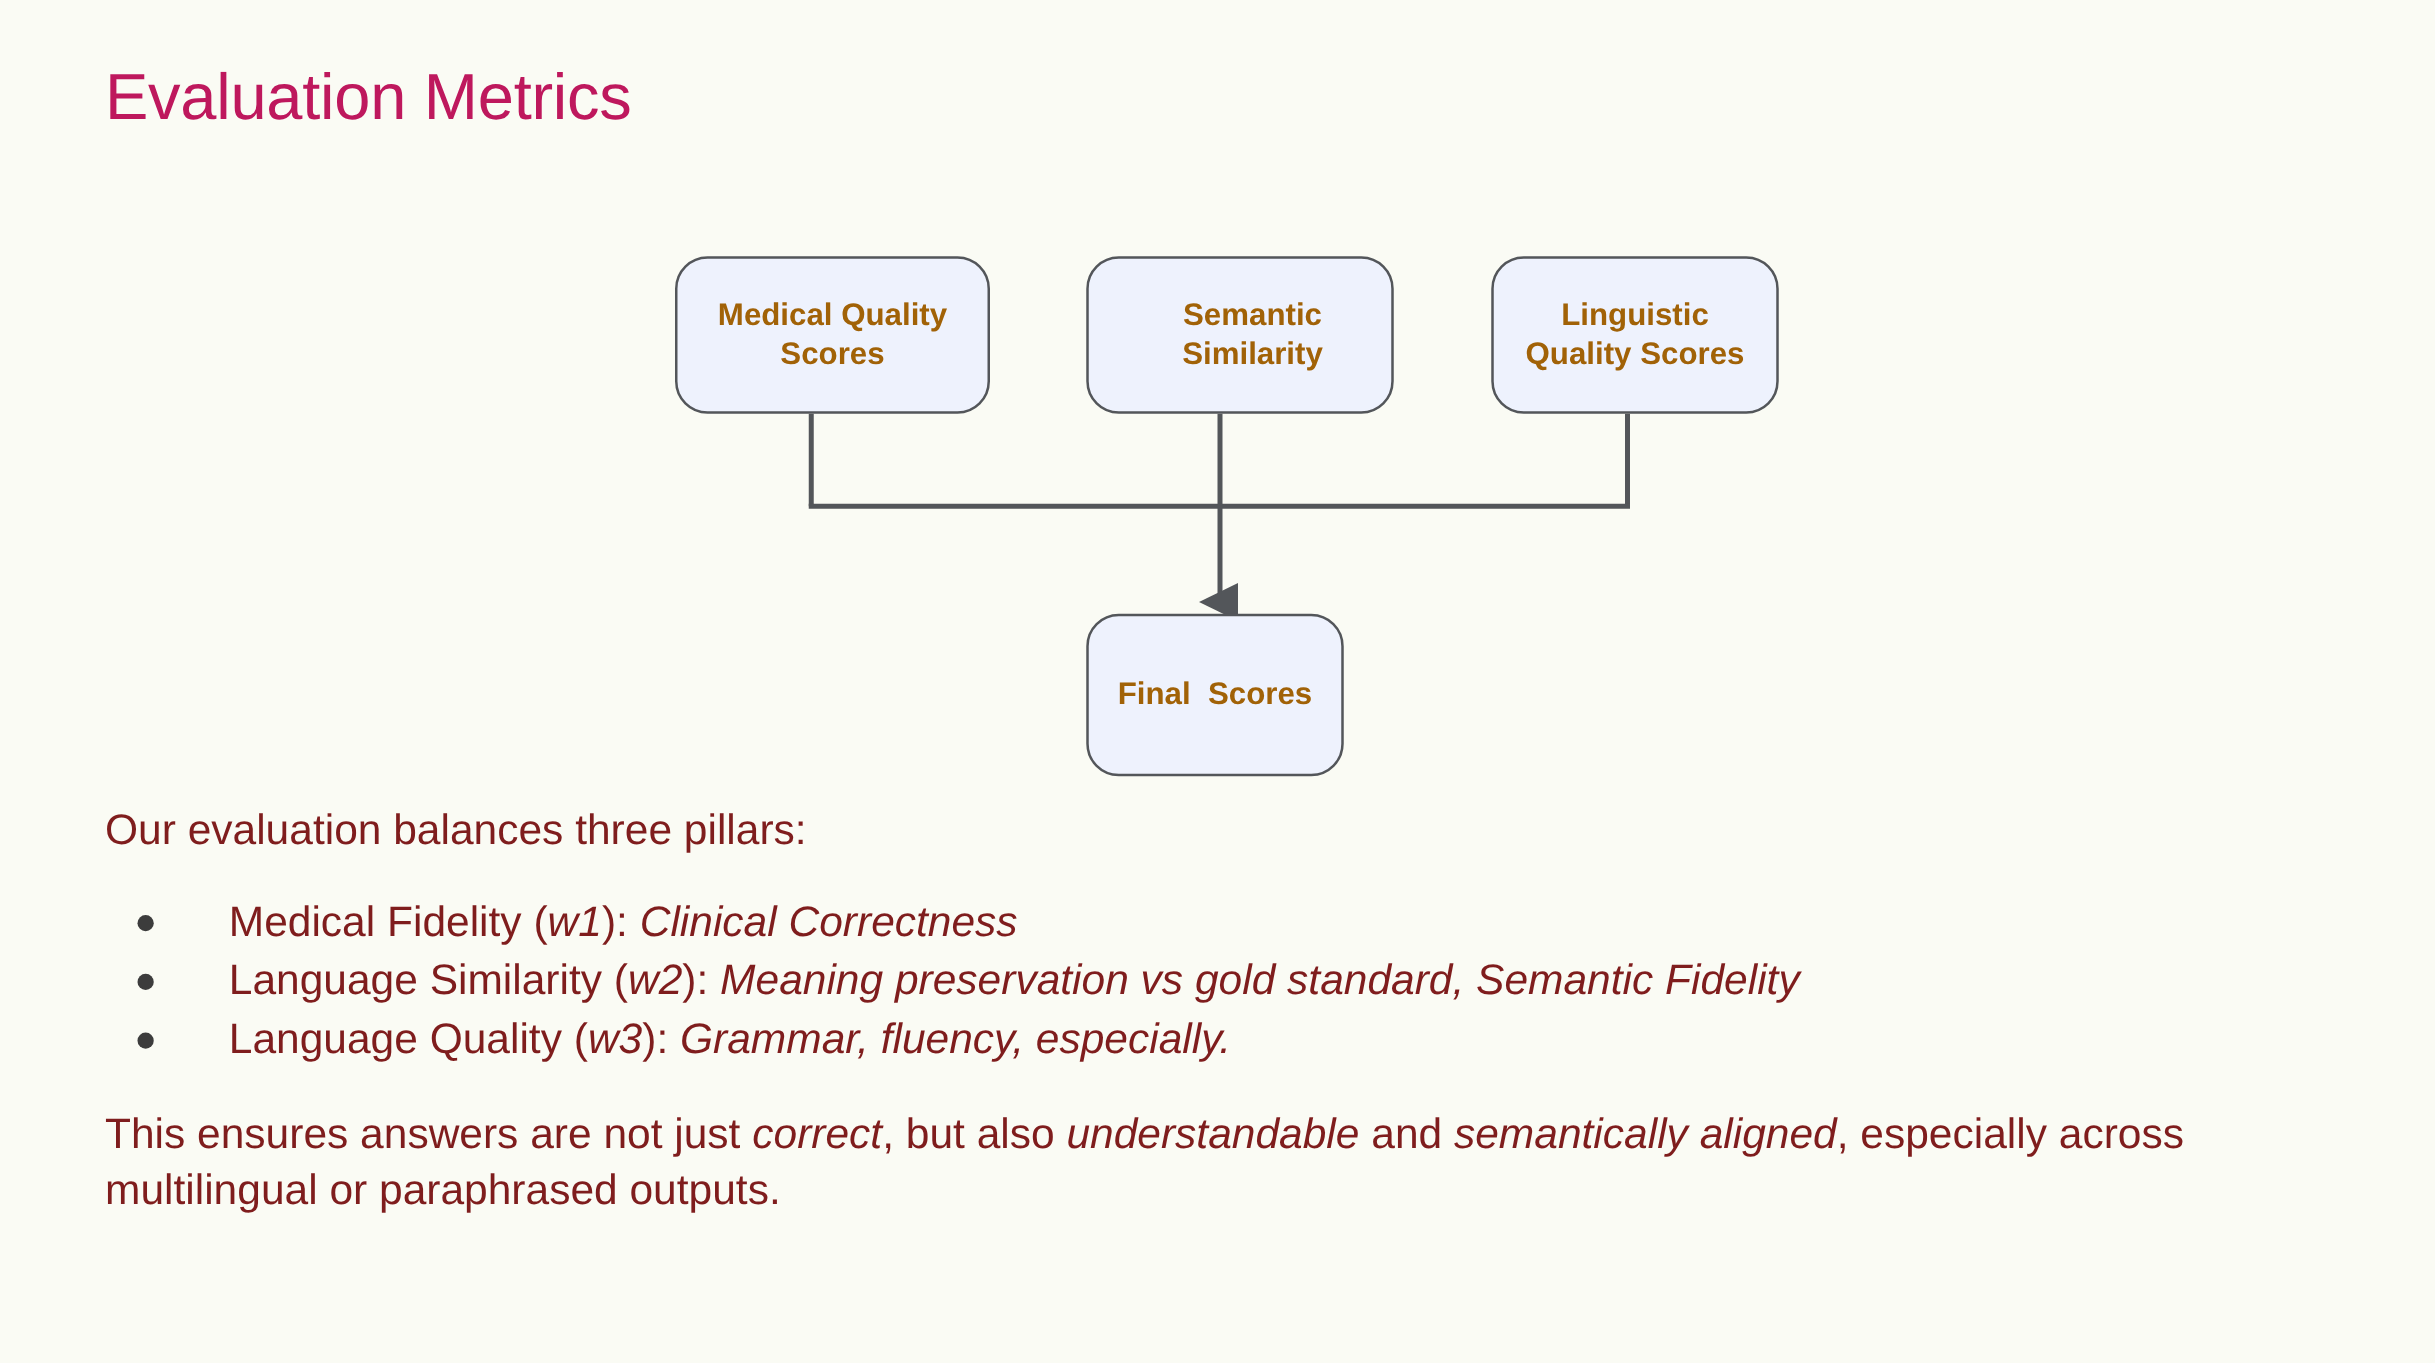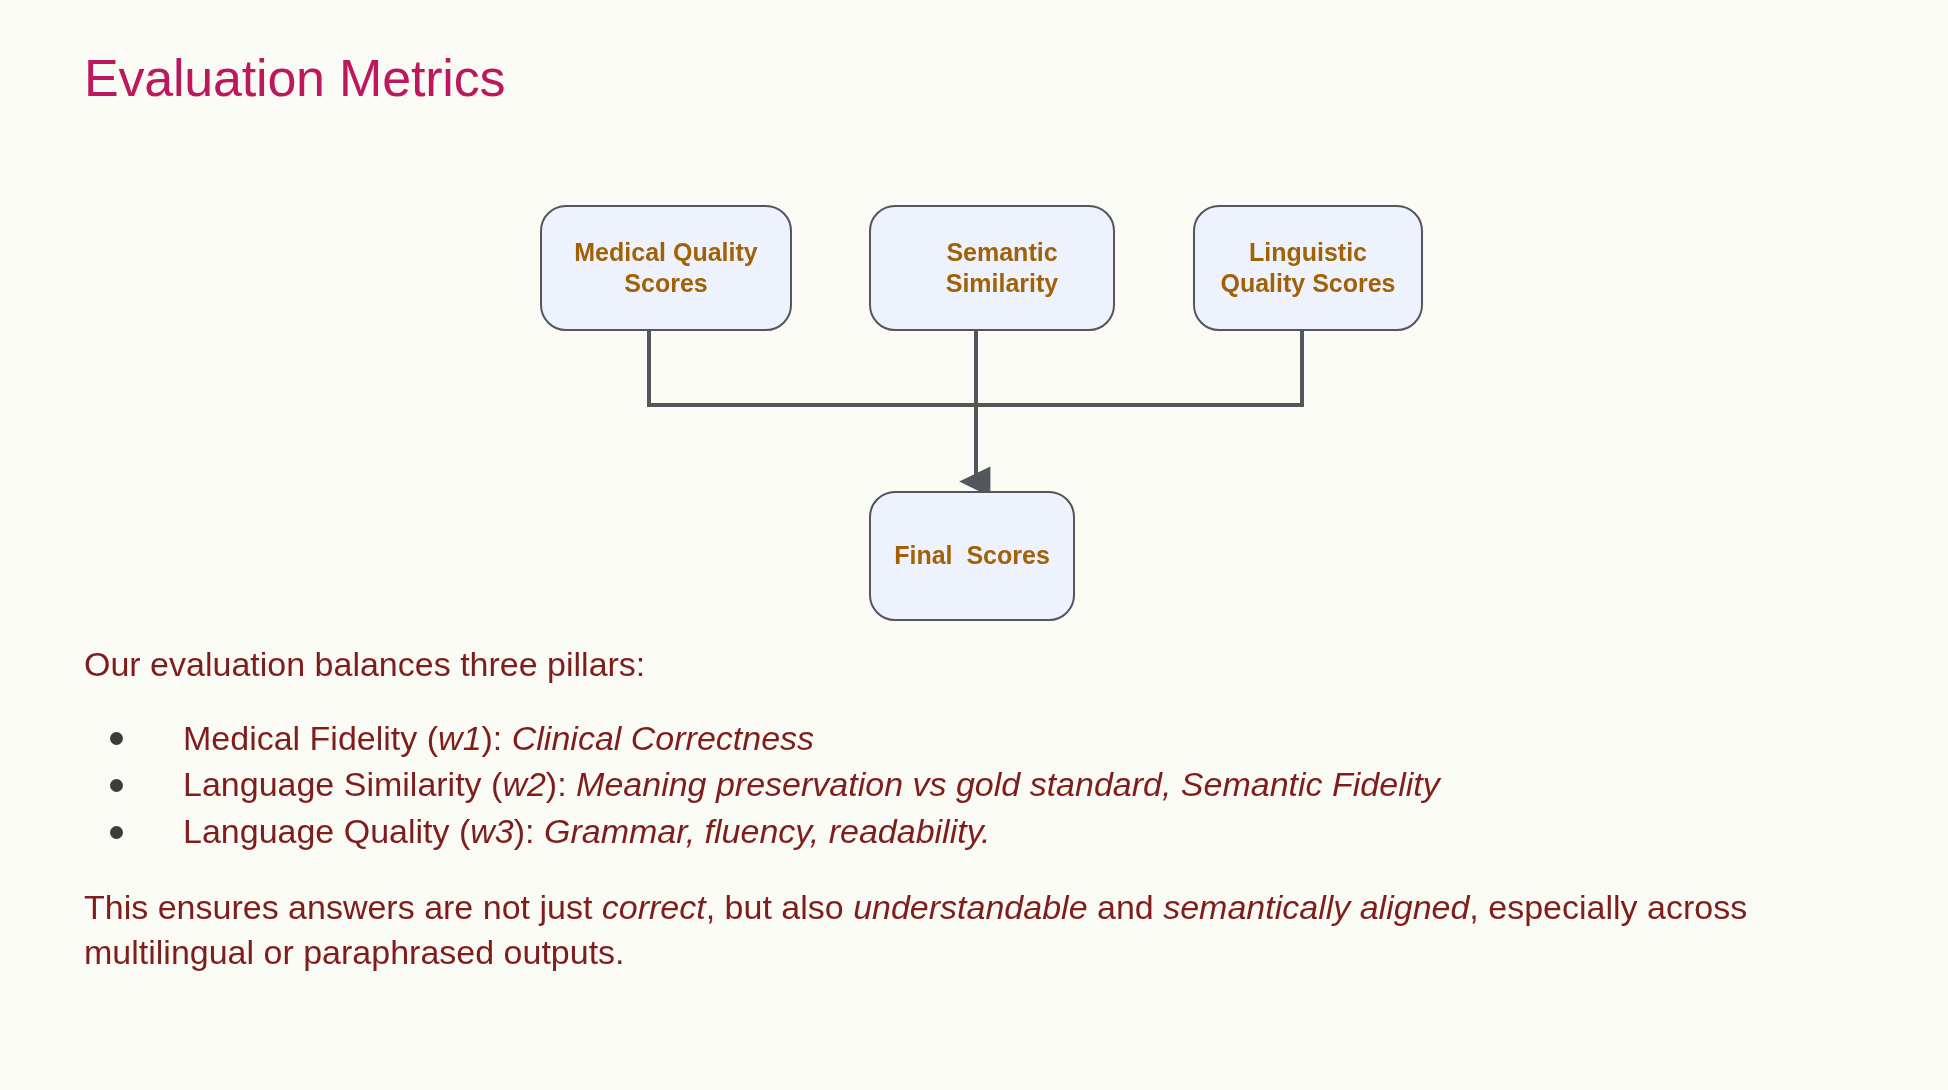--- a/index.html
+++ b/index.html
@@ -159,20 +159,20 @@
   <p class="lead">Our evaluation balances three pillars:</p>
 
   <ul class="pillars">
     <li>
       <span class="bullet-dot"></span><span>Medical Fidelity (</span><em>w1</em><span>): </span><em>Clinical Correctness</em>
     </li>
     <li>
       <span class="bullet-dot"></span><span>Language Similarity (</span><em>w2</em><span>): </span><em>Meaning preservation vs gold standard, Semantic Fidelity</em>
     </li>
     <li>
-      <span class="bullet-dot"></span><span>Language Quality (</span><em>w3</em><span>): </span><em>Grammar, fluency, readability.</em>
+      <span class="bullet-dot"></span><span>Language Quality (</span><em>w3</em><span>): </span><em>Grammar, fluency, especially.</em>
     </li>
   </ul>
 
   <p class="closing"><span>This ensures answers are not just </span><em>correct</em><span>, but also </span><em>understandable</em><span> and </span><em>semantically aligned</em><span>, especially across multilingual or paraphrased outputs.</span>
   </p>
 
 </div>
 
 </body></html>

